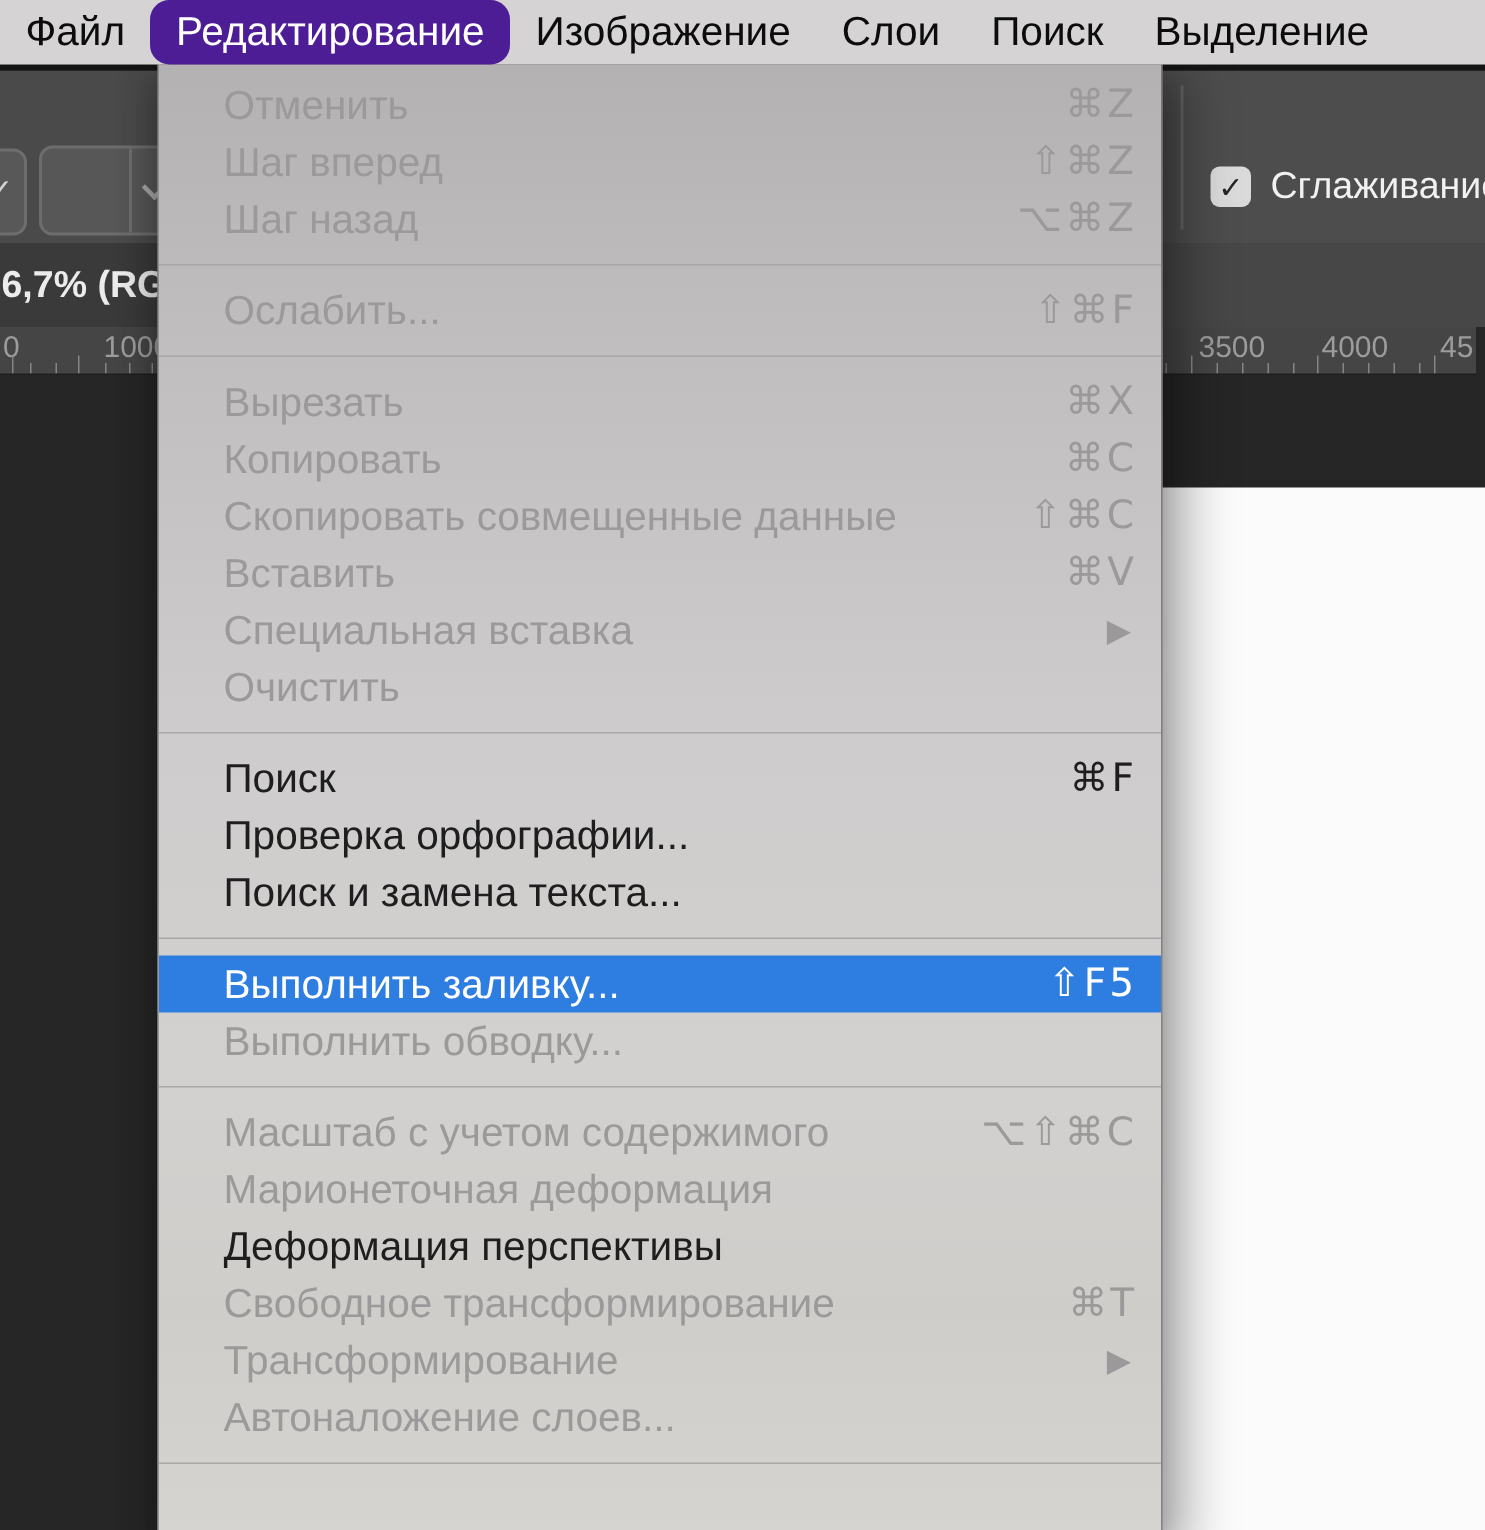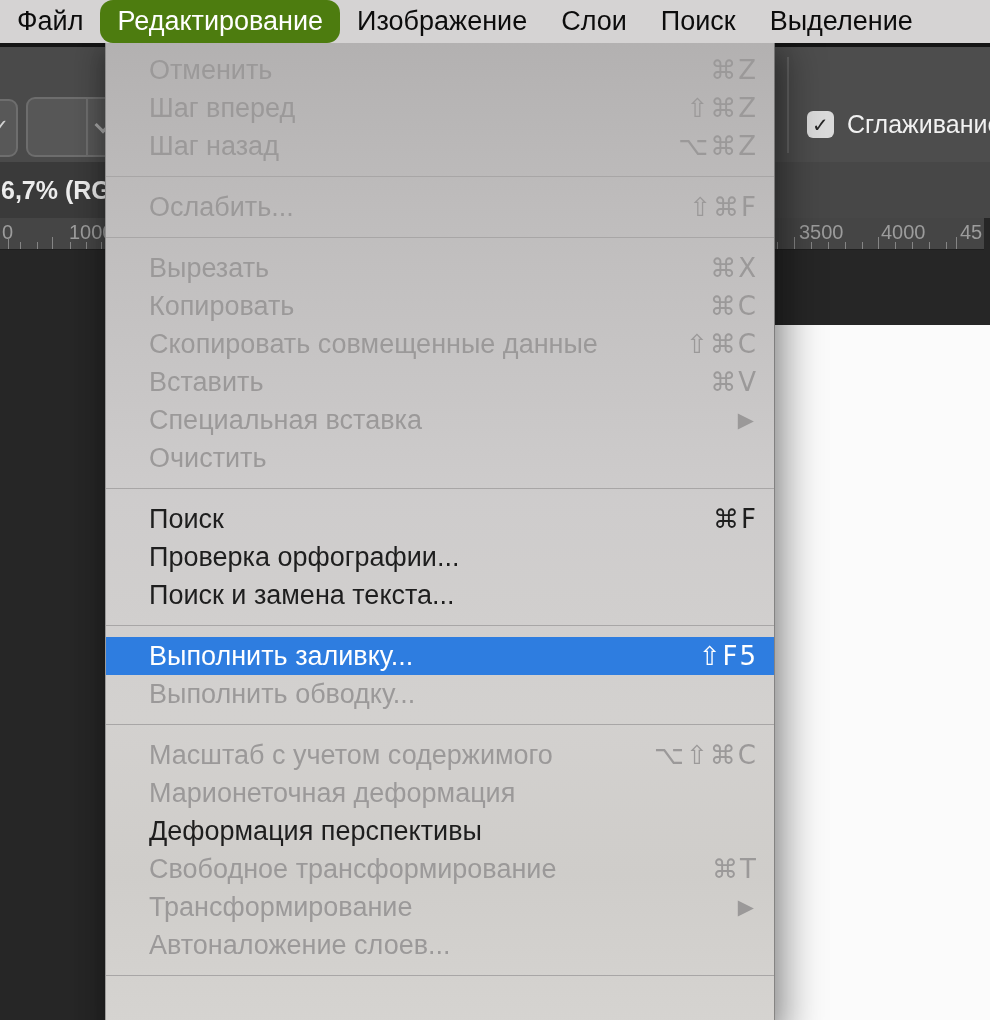--- a/index.html
+++ b/index.html
@@ -11,21 +11,21 @@
   }
   
   .menubar {
     position:absolute; left:0; top:0; width:990px; height:43px;
     background:#d5d3d3; display:flex; align-items:stretch; z-index:30;
   }
   .mb-item {
     display:flex; align-items:center; padding:0 17px;
     font-size:27px; color:#0c0c0c; white-space:nowrap; cursor:default;border-radius:13px;
   }
-  .mb-item.active { background:#4d7c0f; color:#ffffff; }
+  .mb-item.active { background:#4c1d95; color:#ffffff; }
   .top-strip {
     position:absolute; left:0; top:43px; width:990px; height:4px;
     background:#151515; z-index:5;
   }
   
   .panel { position:absolute; }
   .tl-toolbar { left:0; top:47px; width:105px; height:115px; background:#4a4a4a; z-index:1; }
   .tl-widget1 {
     position:absolute; left:-26px; top:52px; width:44px; height:58px;
     background:#585858; border:2px solid #6e6e6e; border-radius:9px;

